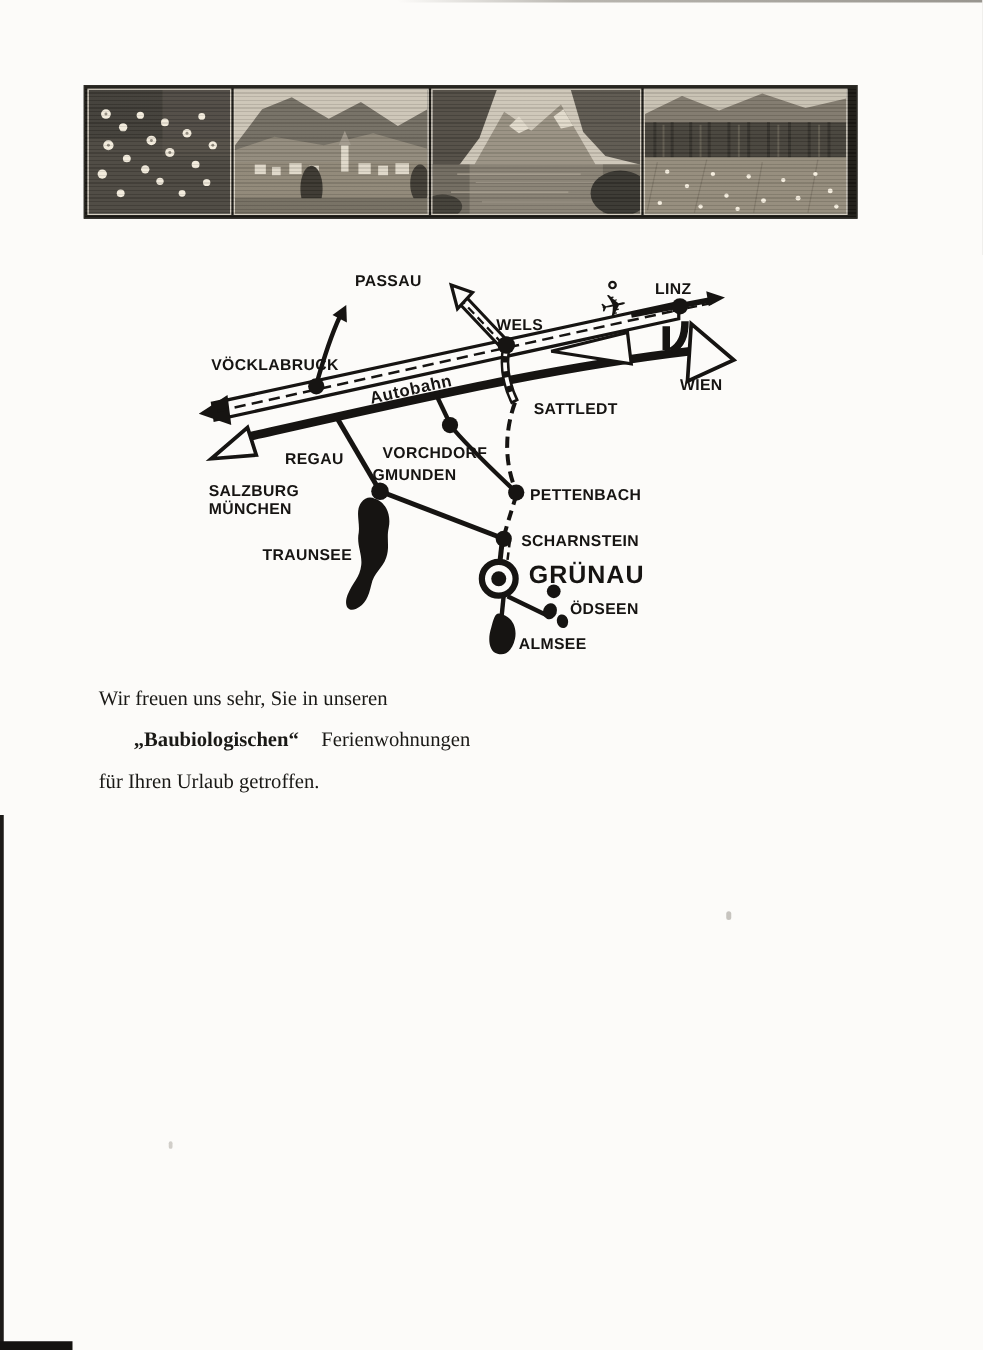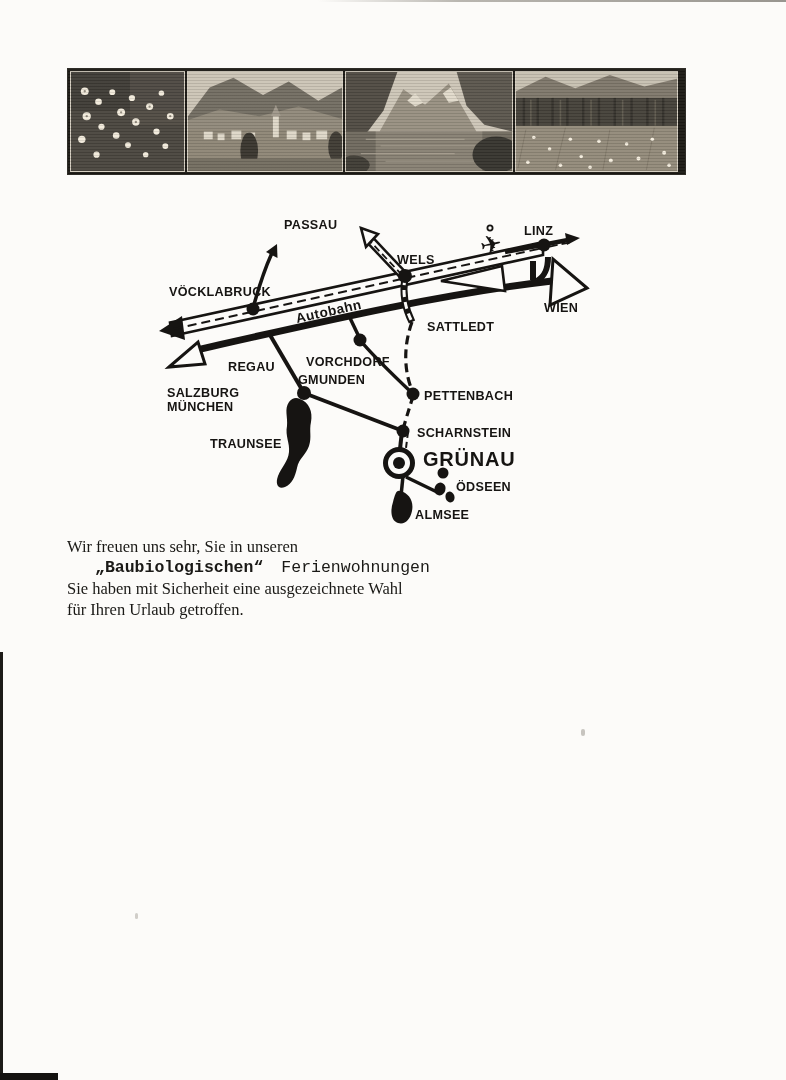--- a/index.html
+++ b/index.html
@@ -23,22 +23,22 @@
   }
   
   #map{position:absolute;left:150px;top:200px;width:460px;height:340px;}
   #map text{font-family:"Liberation Sans",sans-serif;font-weight:bold;fill:#161412;font-size:12.6px;letter-spacing:.3px;}
   #map text.big{font-size:20px;letter-spacing:.8px;}
   #map text.roadname{font-size:13.5px;letter-spacing:.5px;}
   #map text.plane{font-size:26px;letter-spacing:0;font-family:"DejaVu Sans",sans-serif;}
   .ink{stroke:#161412;}
   
   #intro{position:absolute;left:67px;top:536px;width:420px;font-size:16.5px;line-height:21px;}
-  #intro p{margin:0;}
-  #intro .indent{padding-left:28px;font-family:Liberation Mono, monospace;}
+  #intro p{margin:12px;}
+  #intro .indent{padding-left:28px;}
   #intro .bold{font-weight:bold;}
   #intro .gap{display:inline-block;width:18px;}
   
   .artifact{position:absolute;pointer-events:none;}
   #art-topline{left:318px;top:0;width:468px;height:2px;
     background:linear-gradient(to right,rgba(150,147,141,0),#b9b6b0 30%,#98958f);}
   #art-leftbar{left:0;top:652px;width:3px;height:428px;background:#1d1b18;}
   #art-bottomstrip{left:0;top:1073px;width:58px;height:7px;background:#141210;}
   #art-speck1{left:581px;top:729px;width:4px;height:7px;background:#9a978f;opacity:.55;border-radius:2px;}
   #art-speck2{left:135px;top:913px;width:3px;height:6px;background:#a5a29a;opacity:.5;border-radius:2px;}
@@ -267,21 +267,20 @@
     <text x="417" y="437">SCHARNSTEIN</text>
     <text x="423" y="466" class="big">GRÜNAU</text>
     <text x="456" y="491">ÖDSEEN</text>
     <text x="415" y="519">ALMSEE</text>
     <text x="297" y="323" class="roadname" transform="rotate(-12.5 297 323)">Autobahn</text>
   </svg>
 
   <div id="intro">
     <p>Wir freuen uns sehr, Sie in unseren</p>
     <p class="indent"><span class="bold">„Baubiologischen“</span><span class="gap"></span><span>Ferienwohnungen</span></p>
-    <p>Sie haben mit Sicherheit eine ausgezeichnete Wahl</p>
     <p>für Ihren Urlaub getroffen.</p>
   </div>
 
   <div class="artifact" id="art-topline"></div>
   <div class="artifact" id="art-leftbar"></div>
   <div class="artifact" id="art-bottomstrip"></div>
   <div class="artifact" id="art-speck1"></div>
   <div class="artifact" id="art-speck2"></div>
 
 </div>

